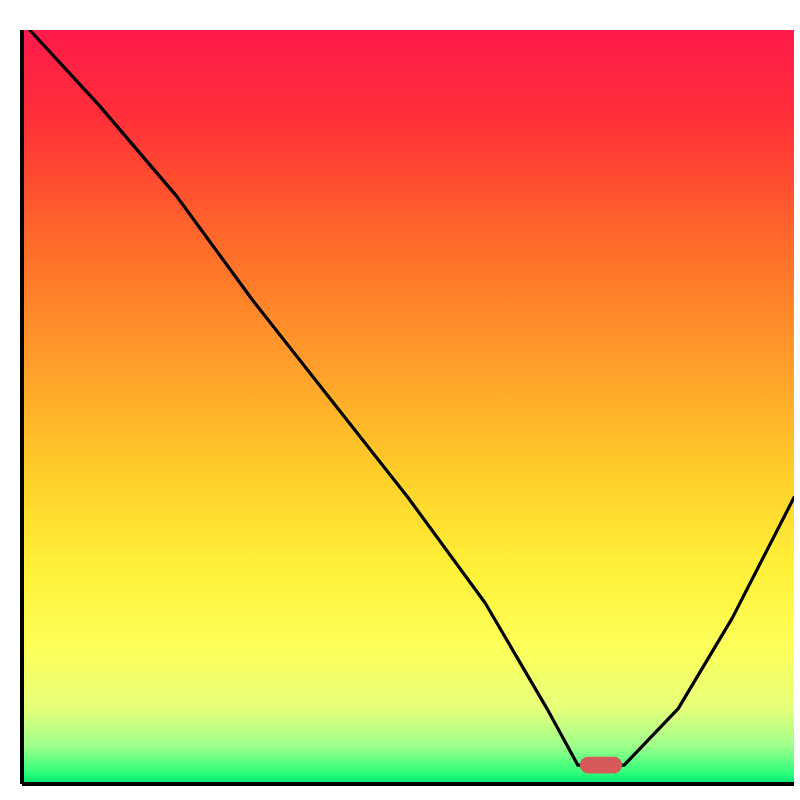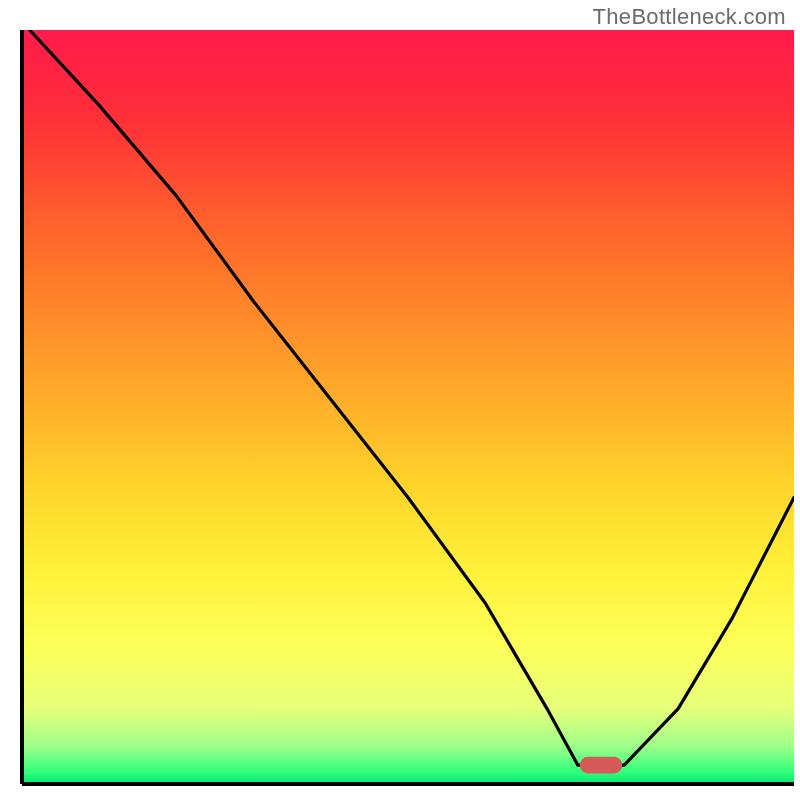--- a/index.html
+++ b/index.html
@@ -25,21 +25,20 @@
     letter-spacing: 0.3px;
   }
   svg {
     display: block;
   }
 </style>
 </head>
 <body>
 
 <div class="container">
-  <div class="watermark">TheBottleneck.com</div>
 
   <svg id="chart-svg" width="800" height="800" viewBox="0 0 800 800">
     <defs>
       <linearGradient id="bg-grad" x1="0" y1="0" x2="0" y2="1">
           <stop offset="0.00%" stop-color="#ff1a4b"></stop>
           <stop offset="12.00%" stop-color="#ff3038"></stop>
           <stop offset="28.00%" stop-color="#ff6a2a"></stop>
           <stop offset="45.00%" stop-color="#ffa02a"></stop>
           <stop offset="60.00%" stop-color="#ffd22a"></stop>
           <stop offset="72.00%" stop-color="#fff23a"></stop>

